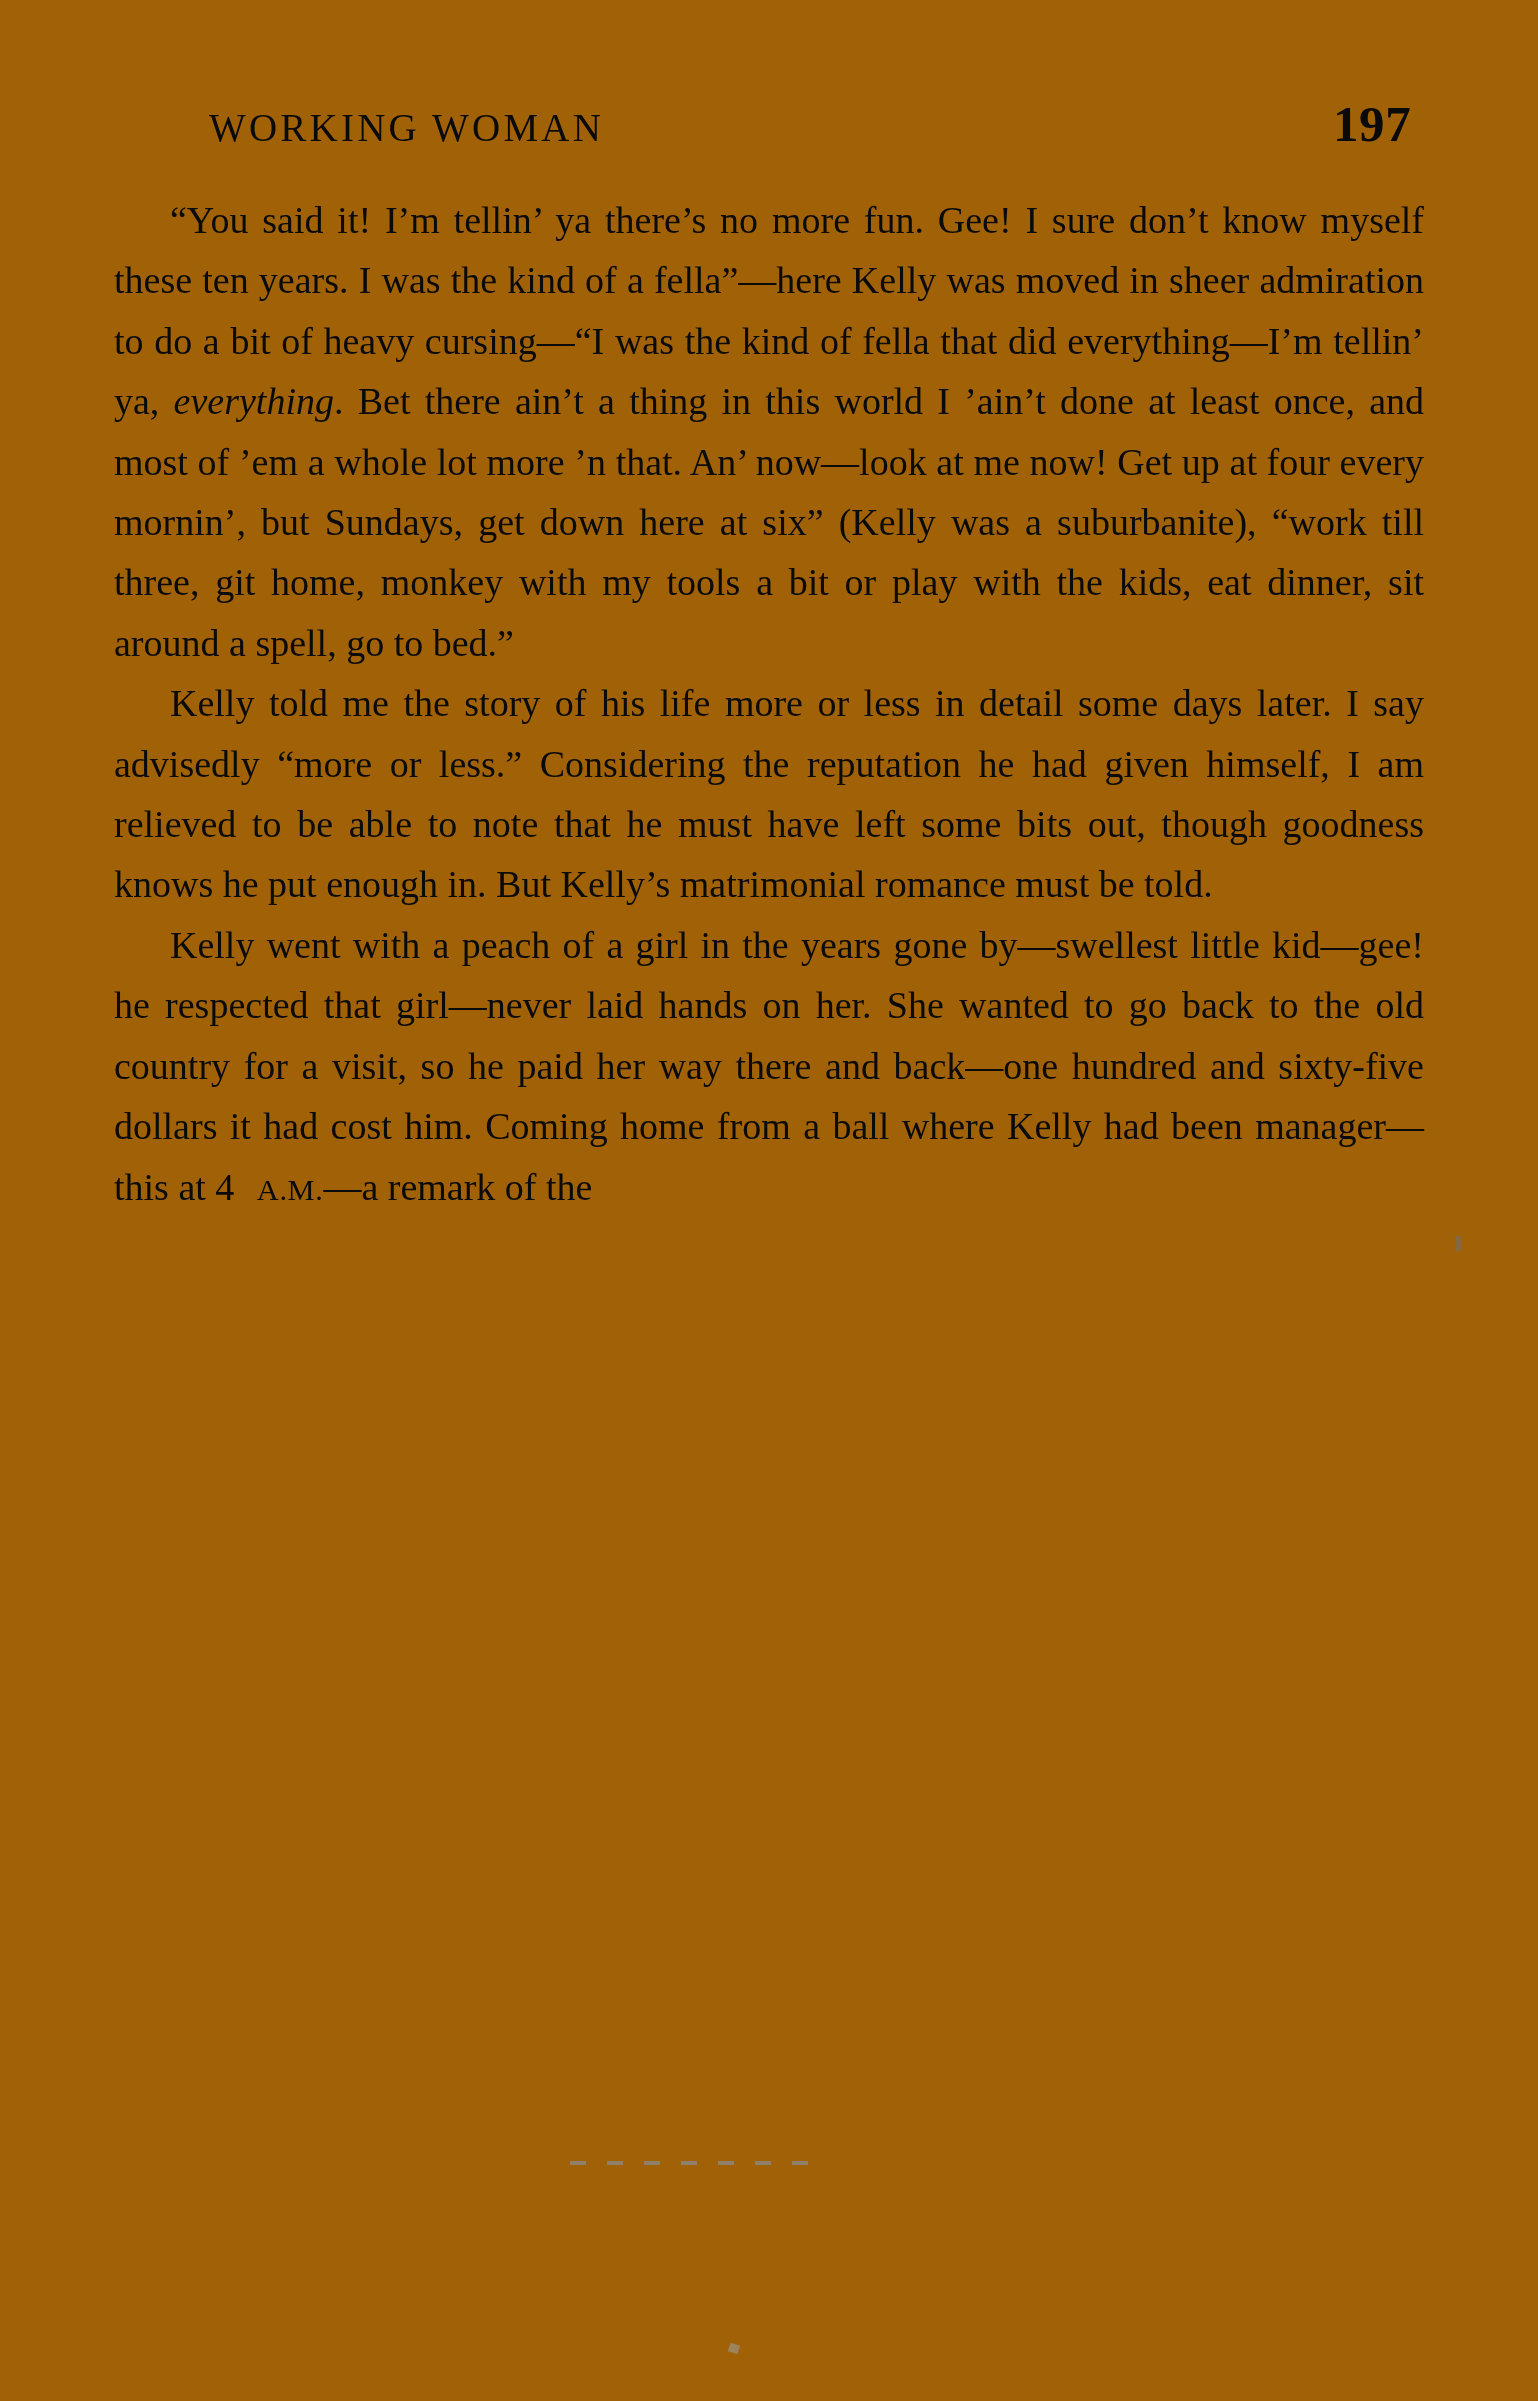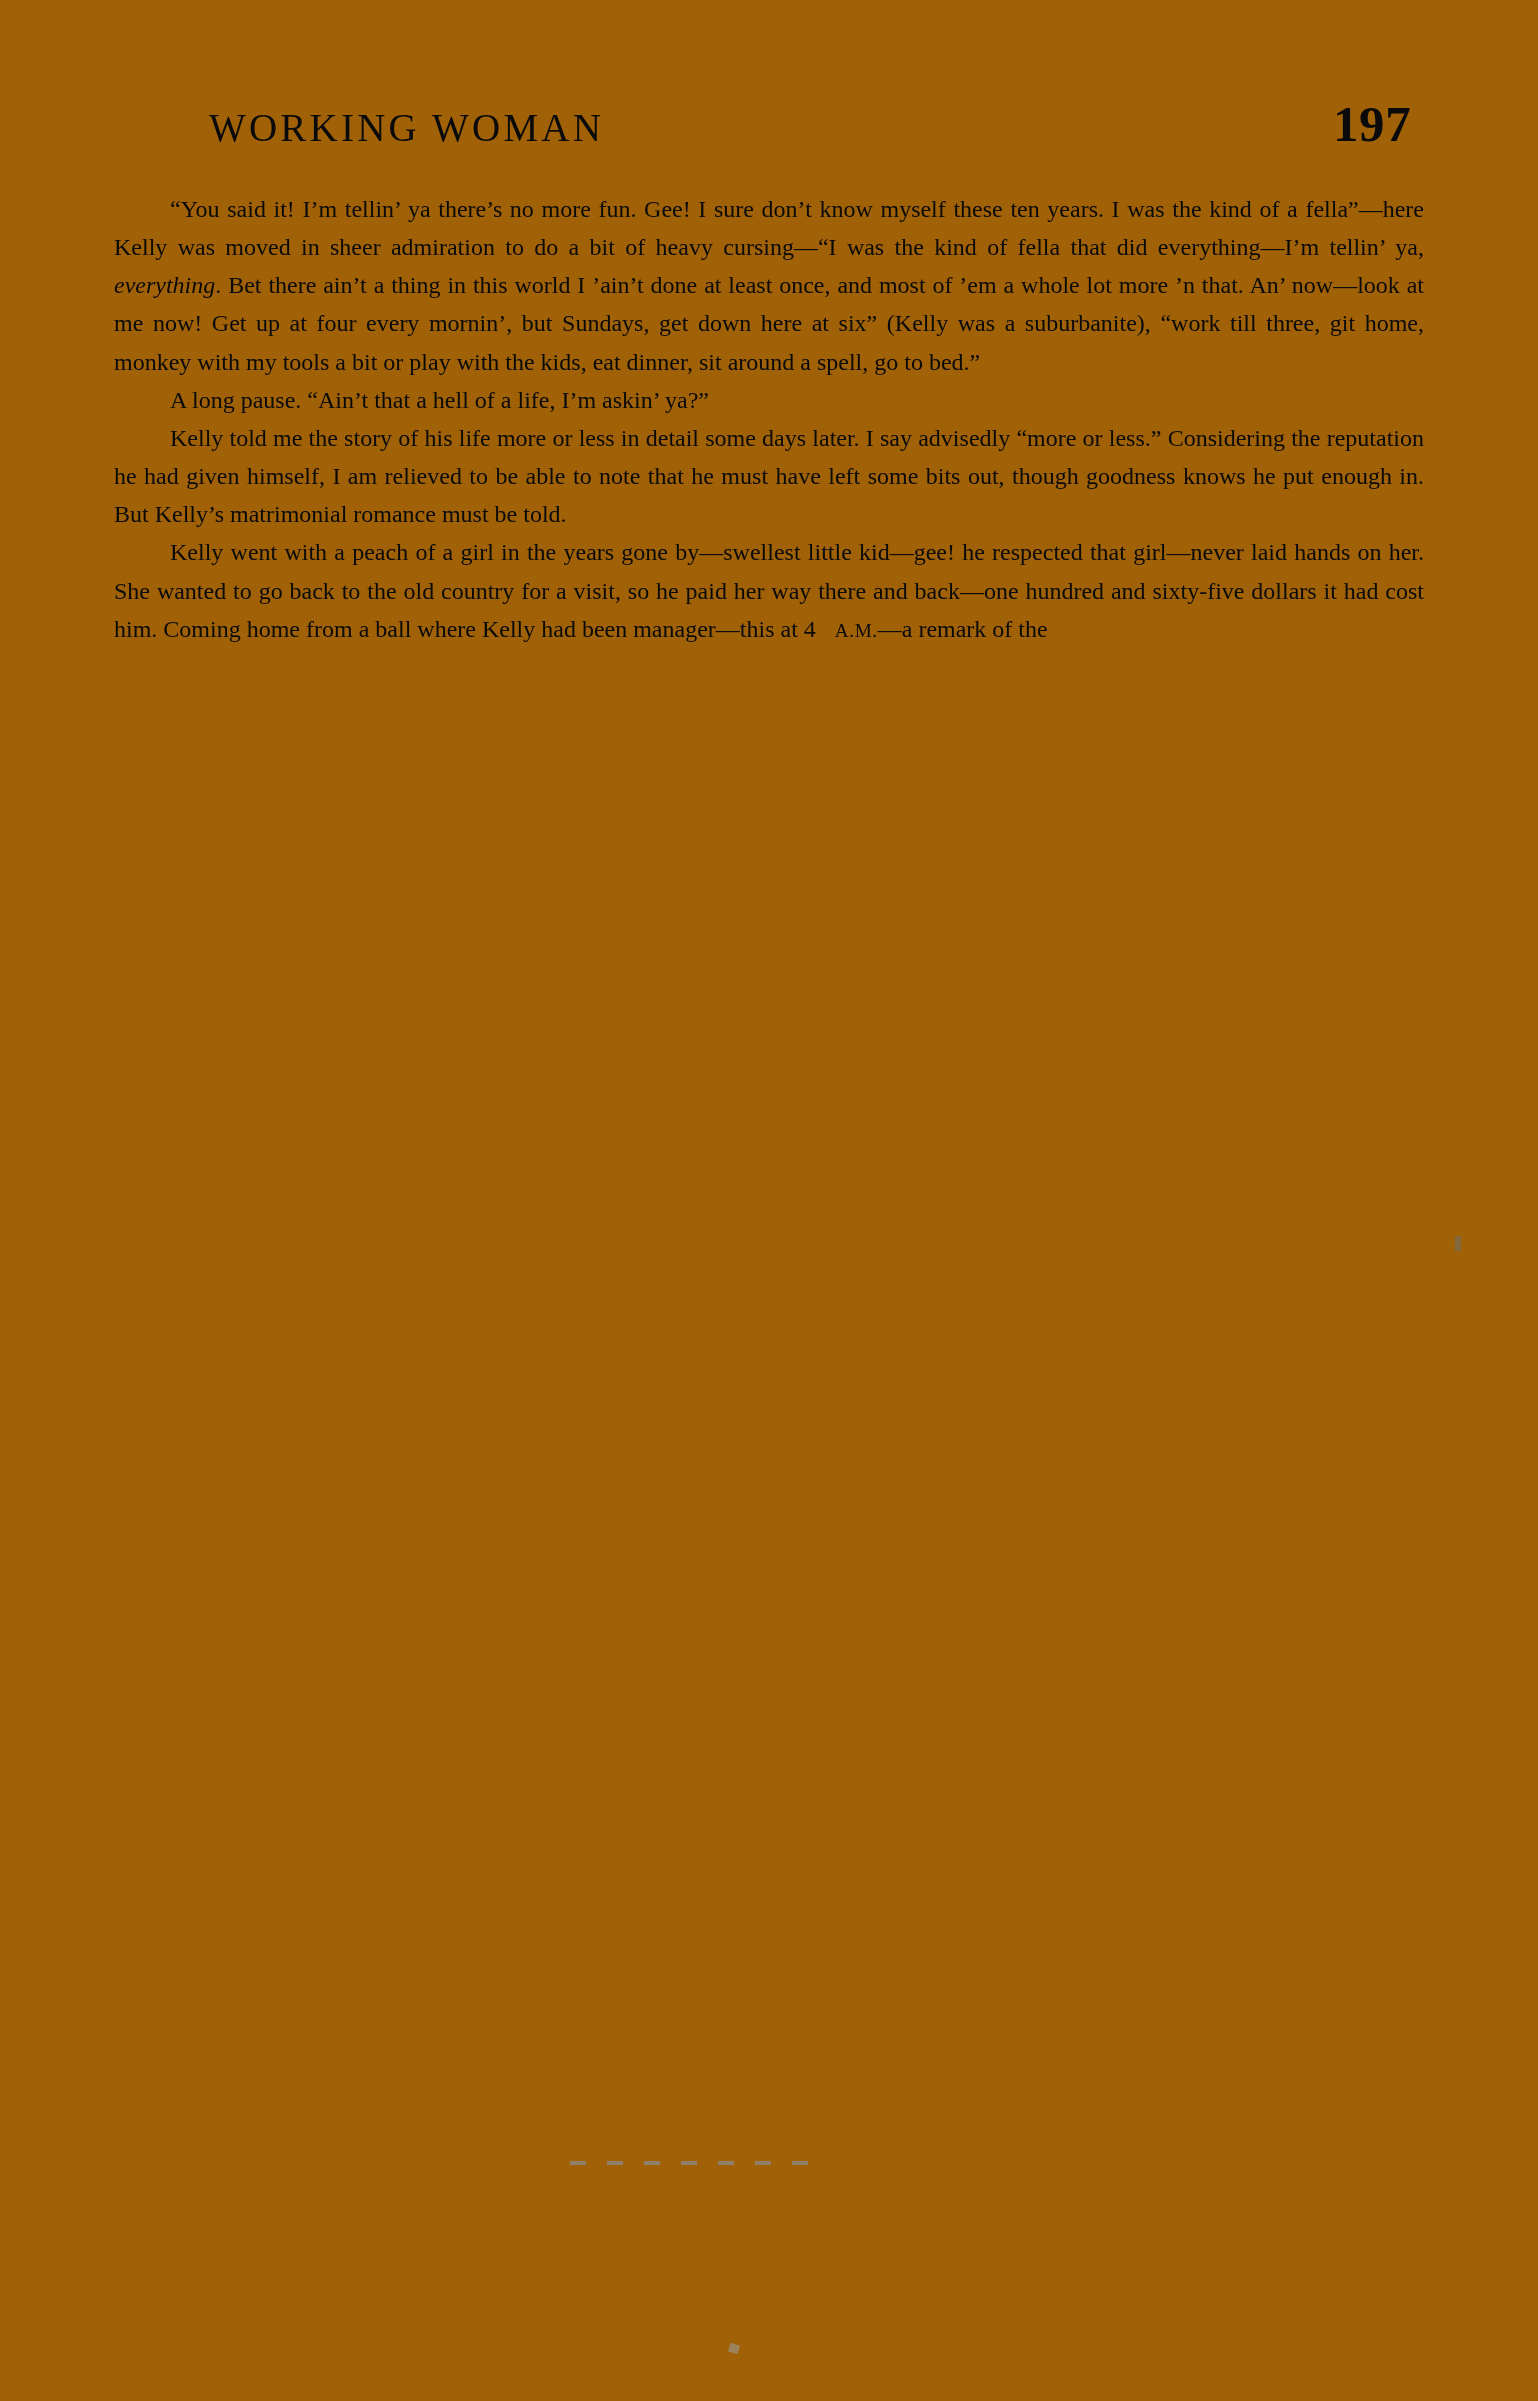--- a/index.html
+++ b/index.html
@@ -42,21 +42,21 @@
     letter-spacing: 3.2px;
     font-weight: 400;
     white-space: nowrap;
   }
   .folio {
     font-size: 51px;
     font-weight: 700;
     letter-spacing: 0.6px;
   }
   .body-text {
-    font-size: 24px;
+    font-size: 38px;
     line-height: 1.59;
     text-align: justify;
     text-justify: inter-word;
     hyphens: manual;
   }
   .body-text p {
     margin: 0;
     text-indent: 56px;
   }
   em {
@@ -110,21 +110,20 @@
 
     <div class="header-row">
       <div class="running-head">WORKING  WOMAN</div>
       <div class="folio">197</div>
     </div>
 
     <div class="body-text">
 
       <p><span>“You said it!  I’m tellin’ ya there’s no more fun. Gee! I sure don’t know myself these ten years.  I was the kind of a fella”—here Kelly was moved in sheer admiration to do a bit of heavy cursing—“I was the kind of fella that did everything—I’m tellin’ ya, </span><em>everything</em><span>.  Bet there ain’t a thing in this world I ’ain’t done at least once, and most of ’em a whole lot more ’n that.  An’ now—look at me now!  Get up at four every mornin’, but Sundays, get down here at six” (Kelly was a suburbanite), “work till three, git home, monkey with my tools a bit or play with the kids, eat dinner, sit around a spell, go to bed.”</span></p>
 
-      <p><span>A long pause.  “Ain’t that a hell of a life, I’m askin’ ya?”</span></p>
 
 
       <p><span>Kelly told me the story of his life more or less in detail some days later.  I say advisedly “more or less.”  Considering the reputation he had given himself, I am relieved to be able to note that he must have left some bits out, though goodness knows he put enough in.  But Kelly’s matrimonial romance must be told.</span></p>
 
       <p><span>Kelly went with a peach of a girl in the years gone by—swellest little kid—gee! he respected that girl—never laid hands on her.  She wanted to go back to the old country for a visit, so he paid her way there and back—one hundred and sixty-five dollars it had cost him.  Coming home from a ball where Kelly had been manager—this at 4 </span><span class="smallcaps">A.M.</span><span>—a remark of the</span></p>
 
     </div>
   </div>
 
   <div class="speck speck-right-dot"></div>

